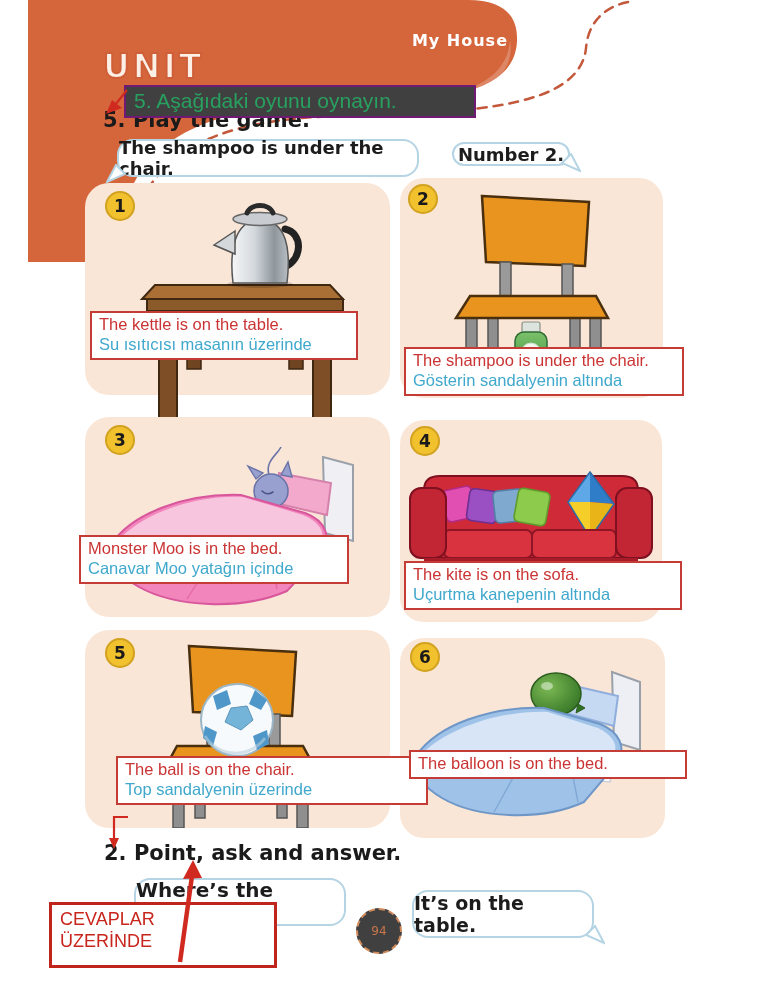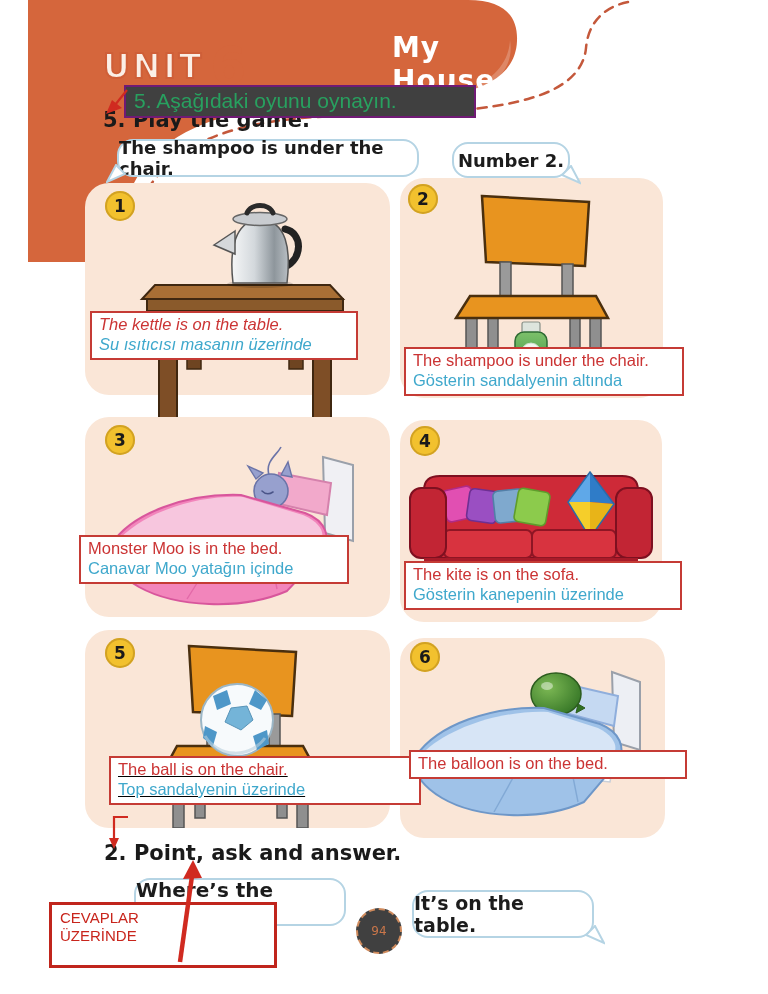--- a/index.html
+++ b/index.html
@@ -1,22 +1,22 @@
 <!DOCTYPE html>
 <html><head>
 <meta charset="utf-8">
 <style>
   html,body{margin:0;padding:0;}
   .page{position:relative;width:768px;height:994px;background:#ffffff;overflow:hidden;
         font-family:"Liberation Sans", sans-serif;}
 
   
   .decor{position:absolute;left:0;top:0;z-index:0;}
-  .banner-title{position:absolute;left:392px;top:31px;width:116px;text-align:left;
-      color:#ffffff;font-family:"DejaVu Sans",sans-serif;font-weight:bold;font-size:28px;
+  .banner-title{position:absolute;left:392px;top:31px;width:116px;text-align:right;
+      color:#ffffff;font-family:"DejaVu Sans",sans-serif;font-weight:bold;font-size:16px;
       letter-spacing:1px;z-index:2;}
   .unit-title{position:absolute;left:103px;top:46px;display:flex;align-items:center;z-index:2;}
   .unit-word{font-family:"DejaVu Sans",sans-serif;font-weight:bold;font-size:33px;
       letter-spacing:3px;color:#FBEFE6;-webkit-text-stroke:2px #CF5F38;}
   .unit-num{font-family:"DejaVu Sans",sans-serif;font-weight:bold;font-size:52px;
       color:#D5663C;margin-left:6px;line-height:.8;}
 
   
   .tr-note{position:absolute;background:#404040;border:2px solid #701a75;color:#28A05F;
       font-size:21px;padding:2px 8px 3px 8px;z-index:7;white-space:nowrap;box-sizing:border-box;}
@@ -39,21 +39,21 @@
   .illus{position:absolute;z-index:2;}
 
   
   .caption{position:absolute;background:#fff;border:2px solid #C53B35;box-sizing:border-box;
       padding:2px 7px 3px 7px;font-size:16.5px;line-height:1.2;z-index:5;white-space:nowrap;}
   .caption .en{color:#CB3434;}
   .caption .tr{color:#3FA8CC;}
 
   
   .answer-note{position:absolute;left:49px;top:902px;width:228px;height:66px;
-      border:3px solid #C0251C;background:#fff;color:#C8251C;font-size:15px;line-height:1.2;
+      border:3px solid #C0251C;background:#fff;color:#C8251C;font-size:18px;line-height:1.2;
       padding:4px 8px;box-sizing:border-box;z-index:6;}
 
   .page-num{position:absolute;left:356px;top:908px;width:42px;height:42px;border-radius:50%;
       border:2px dashed #CF8A5C;color:#C9764A;display:flex;align-items:center;justify-content:center;
       font-family:"DejaVu Sans",sans-serif;font-size:12px;z-index:6;background:#404040;}
 
   .arrow-svg{position:absolute;z-index:8;}
 </style>
 </head>
 <body>
@@ -79,21 +79,21 @@
     <polygon points="3,27 9,13 19,21" fill="#D02A20"></polygon>
   </svg>
   <div class="heading" style="left:103px;top:108px;">5. Play the game.</div>
 
   <div class="bubble" style="left:117px;top:139px;width:302px;height:38px;font-size:18px;">
     <span>The shampoo is under the chair.</span>
     <svg class="tail" style="left:-13px;bottom:-9px;" width="22" height="20">
       <polygon points="1,18 10,1 19,10" fill="#fff" stroke="#B5D4E4" stroke-width="2"></polygon>
     </svg>
   </div>
-  <div class="bubble" style="left:452px;top:142px;width:118px;height:36px;font-size:18px;">
+  <div class="bubble" style="left:452px;top:142px;width:118px;height:24px;font-size:18px;">
     <span>Number 2.</span>
     <svg class="tail" style="right:-13px;bottom:-9px;" width="22" height="20">
       <polygon points="21,18 12,1 3,10" fill="#fff" stroke="#B5D4E4" stroke-width="2"></polygon>
     </svg>
   </div>
 
   <div class="card" style="left:85px;top:183px;width:305px;height:212px;">
     <div class="badge">1</div>
     <svg class="illus" style="left:10px;top:4px;" width="285" height="244" viewBox="0 0 285 244">
       <defs>
@@ -228,37 +228,37 @@
       <ellipse cx="152" cy="50" rx="25" ry="21" fill="url(#grad-balloon)" stroke="#2C5C1E" stroke-width="1.5"></ellipse>
       <polygon points="174,60 181,64 172,69" fill="#2F7022" stroke="#2C5C1E" stroke-width="1"></polygon>
       <ellipse cx="143" cy="42" rx="6" ry="4" fill="#ffffff" opacity="0.45"></ellipse>
       <polygon points="36,92 212,106 206,138 30,118" fill="#FFFFFF" stroke="#C9CFD8" stroke-width="1.5"></polygon>
       <path d="M 12 112 C 34 80 88 62 140 64 L 196 80 C 216 88 222 104 214 118 L 180 158 C 136 178 72 174 38 154 C 18 142 8 128 12 112 Z" fill="#9FC2E8" stroke="#6E97C8" stroke-width="2"></path>
       <path d="M 22 106 C 52 80 104 66 144 68 L 194 84 C 210 92 214 102 210 110 L 52 128 C 34 124 22 116 22 106 Z" fill="#D7E5F6"></path>
       <path d="M 110 132 L 90 168 M 168 128 L 174 158" fill="none" stroke="#6E97C8" stroke-width="1.4" opacity=".6"></path>
     </svg>
   </div>
 
-  <div class="caption" style="left:90px;top:311px;width:268px;font-style:italic;">
+  <div class="caption" style="left:90px;top:311px;width:268px;">
     <div class="en">The kettle is on the table.</div>
     <div class="tr">Su ısıtıcısı masanın üzerinde</div>
   </div>
   <div class="caption" style="left:404px;top:347px;width:280px;">
     <div class="en">The shampoo is under the chair.</div>
     <div class="tr">Gösterin sandalyenin altında</div>
   </div>
   <div class="caption" style="left:79px;top:535px;width:270px;">
     <div class="en">Monster Moo is in the bed.</div>
     <div class="tr">Canavar Moo yatağın içinde</div>
   </div>
   <div class="caption" style="left:404px;top:561px;width:278px;">
     <div class="en">The kite is on the sofa.</div>
-    <div class="tr">Gösterin kanepenin üzerinde</div>
-  </div>
-  <div class="caption" style="left:109px;top:756px;width:312px;text-decoration:underline;">
+    <div class="tr">Uçurtma kanepenin altında</div>
+  </div>
+  <div class="caption" style="left:116px;top:756px;width:312px;">
     <div class="en">The ball is on the chair.</div>
     <div class="tr">Top sandalyenin üzerinde</div>
   </div>
   <div class="caption" style="left:409px;top:750px;width:278px;">
     <div class="en">The balloon is on the bed.</div>
   </div>
 
   <svg class="arrow-svg" style="left:108px;top:814px;" width="26" height="38">
     <polyline points="20,3 6,3 6,26" fill="none" stroke="#D02A20" stroke-width="2.2"></polyline>
     <polygon points="1,24 11,24 6,35" fill="#D02A20"></polygon>

